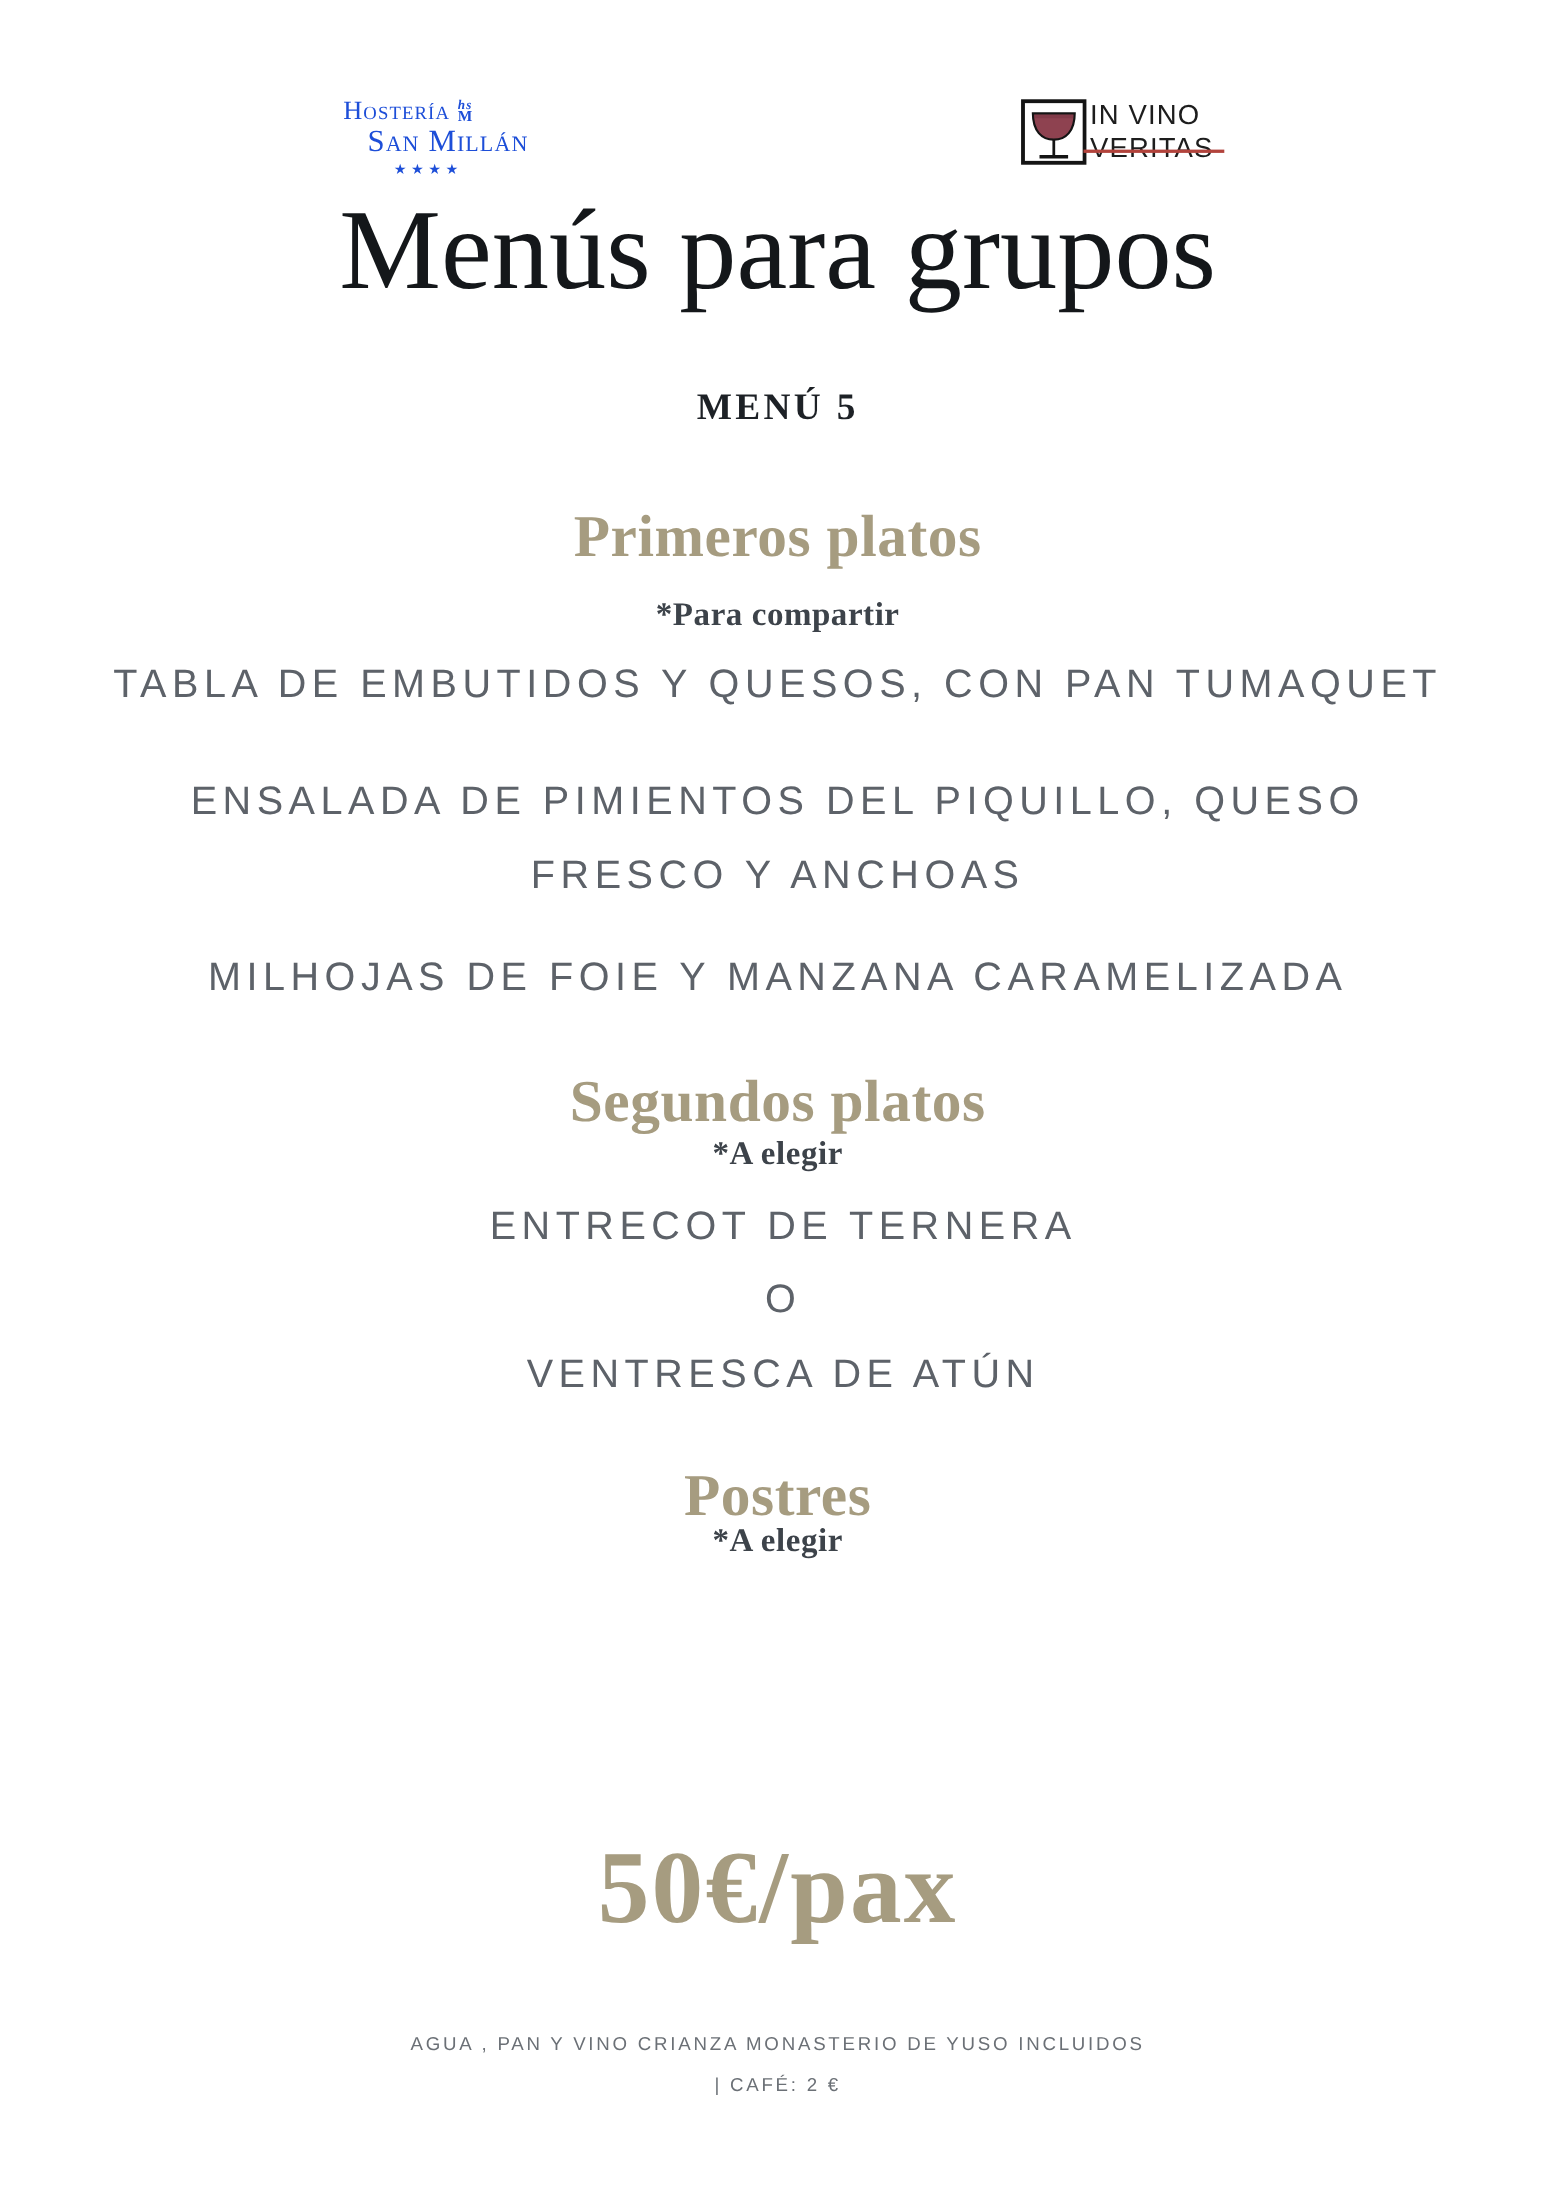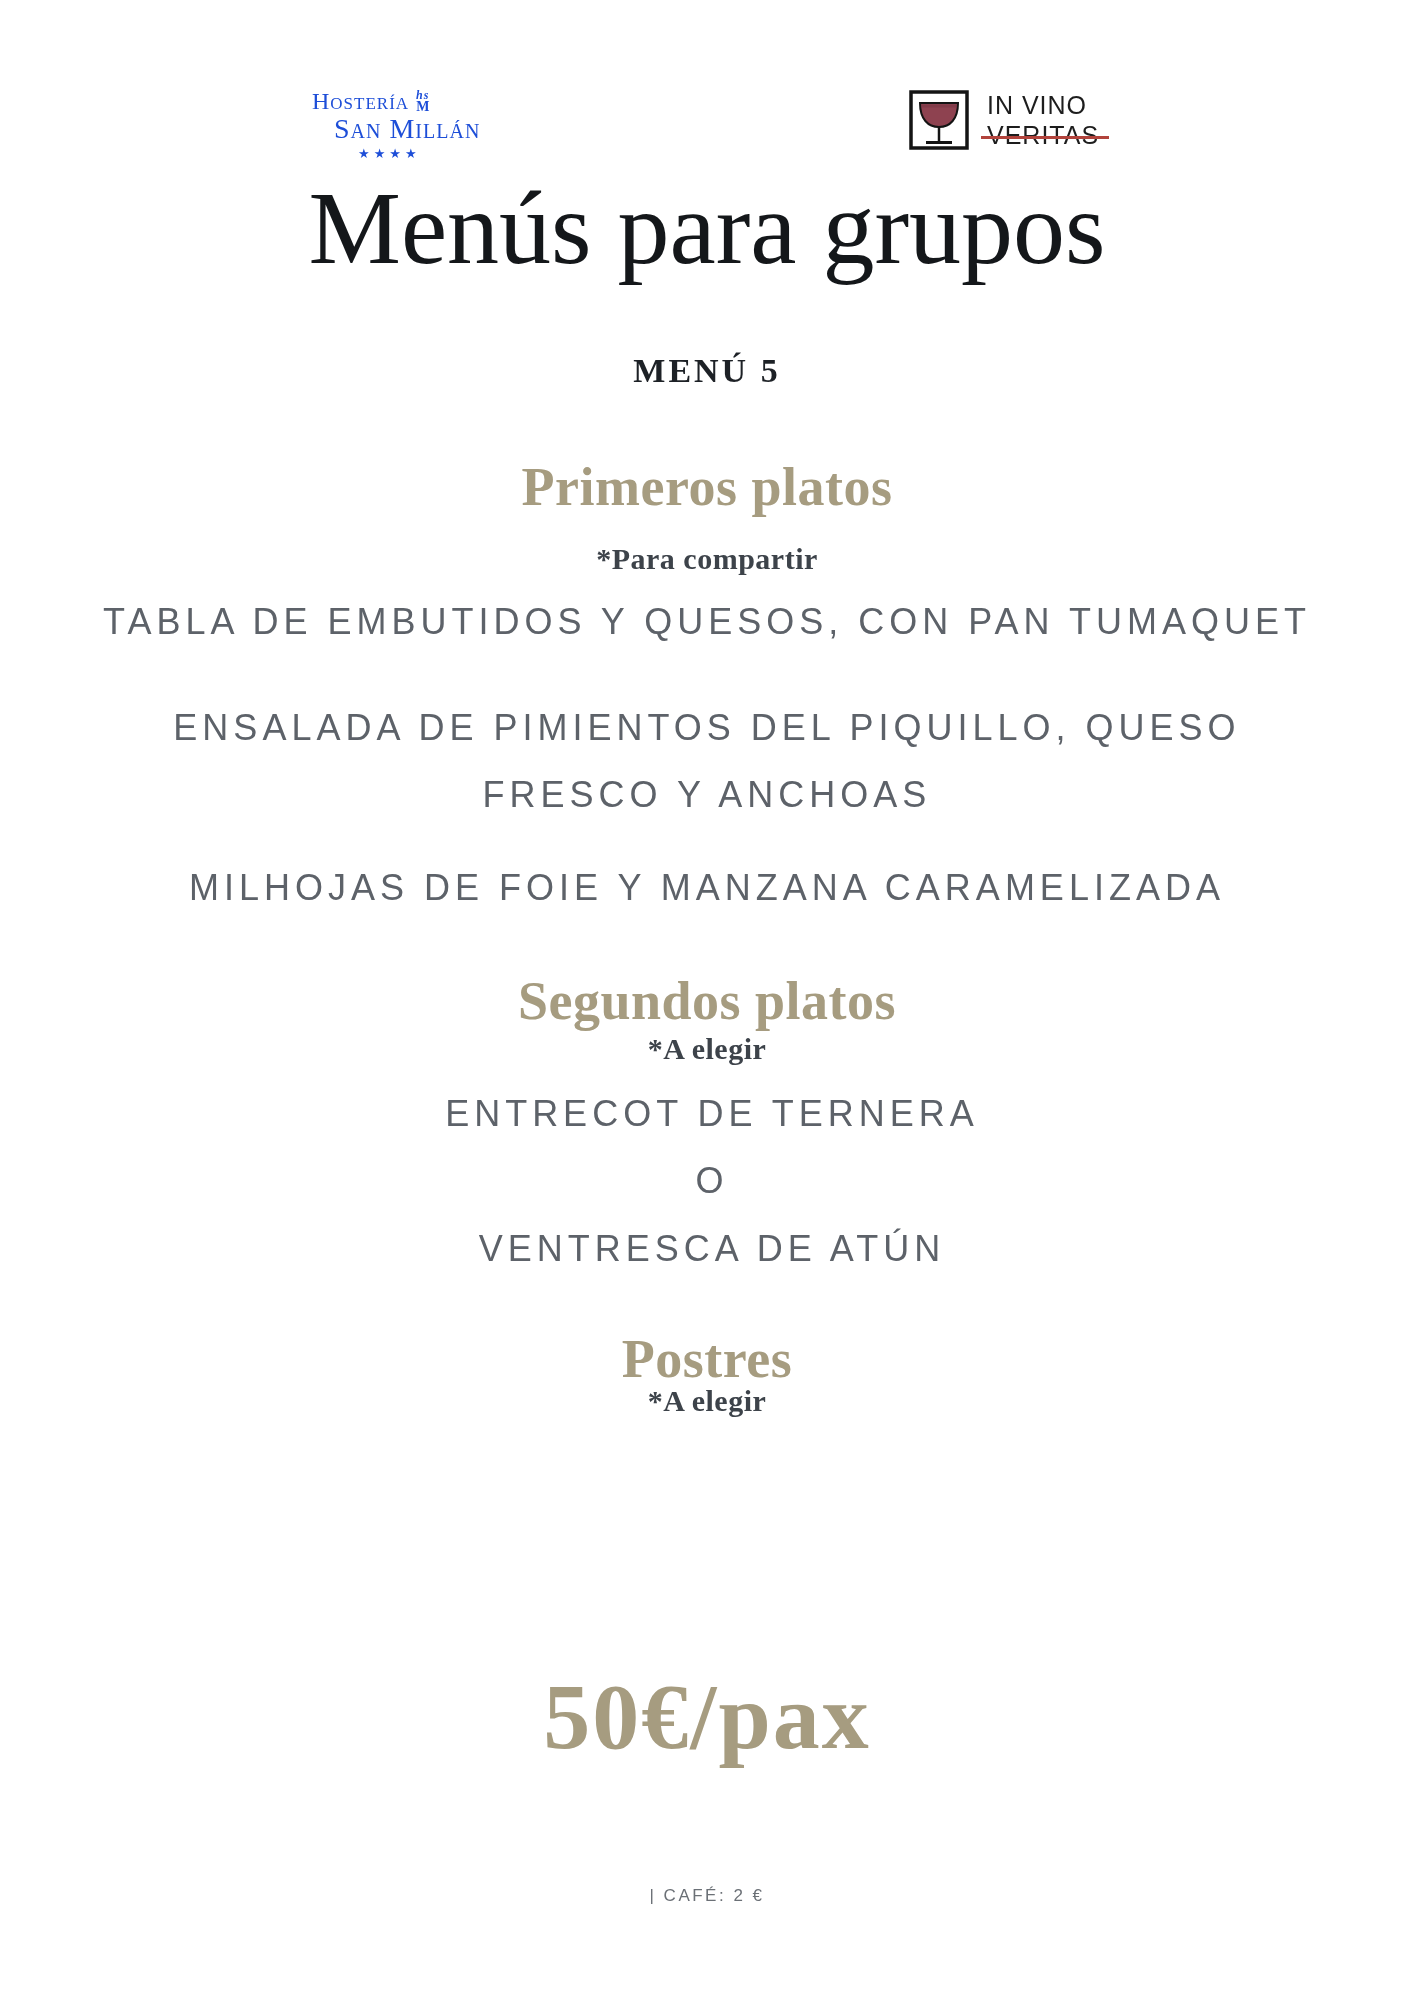--- a/index.html
+++ b/index.html
@@ -17,21 +17,21 @@
   
   .hosteria{position:absolute;left:312px;top:88px;color:#1d4ed8;}
   .hosteria .line1{display:flex;align-items:center;gap:7px;}
   .hosteria-name{font-variant:small-caps;font-size:24px;letter-spacing:1px;}
   .monogram{display:flex;flex-direction:column;align-items:center;line-height:.9;font-weight:bold;}
   .mono-top{font-size:12px;font-style:italic;letter-spacing:1px;}
   .mono-bottom{font-size:14px;font-family:"Liberation Serif",serif;}
   .hosteria-sub{font-variant:small-caps;font-size:28px;letter-spacing:1px;margin:-2px 0 0 22px;}
   .hosteria-stars{font-size:13px;letter-spacing:4px;margin:1px 0 0 46px;}
 
-  .invino{position:absolute;left:909px;top:90px;display:flex;align-items:center;gap:18px;}
+  .invino{position:absolute;left:928px;top:90px;display:flex;align-items:center;gap:3px;}
   .invino-text{font-family:"Liberation Sans",sans-serif;font-size:25px;line-height:1.2;
     letter-spacing:1px;color:#1d1d1d;font-stretch:condensed;}
   .strike{position:relative;display:inline-block;}
   .strike::after{content:"";position:absolute;left:-6px;right:-10px;top:52%;height:3px;
     background:var(--strike);}
 
   
   .title{top:168px;font-size:104px;line-height:1.15;color:#14171a;letter-spacing:0px;}
   .menu-label{top:352px;font-size:34px;font-weight:bold;letter-spacing:3px;color:#1d2126;}
   .heading{font-size:54px;font-weight:bold;color:var(--gold);letter-spacing:0.5px;}
@@ -101,15 +101,16 @@
   <div class="abs note n-segundos">*A elegir</div>
   <div class="abs dish d-segundos">ENTRECOT DE TERNERA
 O
 VENTRESCA DE ATÚN</div>
 
   <div class="abs heading h-postres">Postres</div>
   <div class="abs note n-postres">*A elegir</div>
 
   <div class="abs price">50€/pax</div>
 
+  <div class="abs footer-line f1">AGUA , PAN Y VINO CRIANZA MONASTERIO DE YUSO INCLUIDOS</div>
   <div class="abs footer-line f2">| CAFÉ: 2 €</div>
 
 </div>
 
 </body></html>

